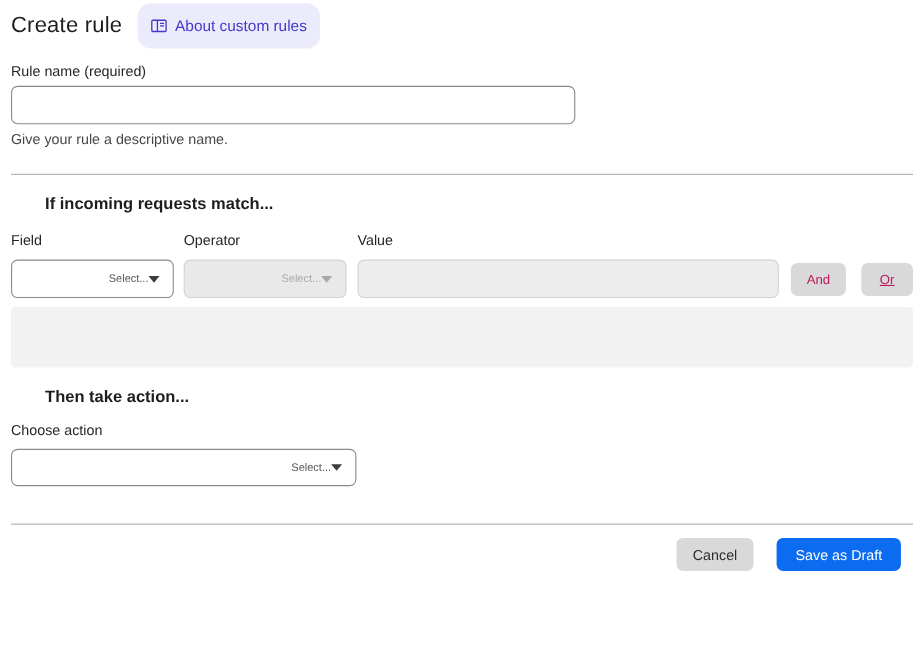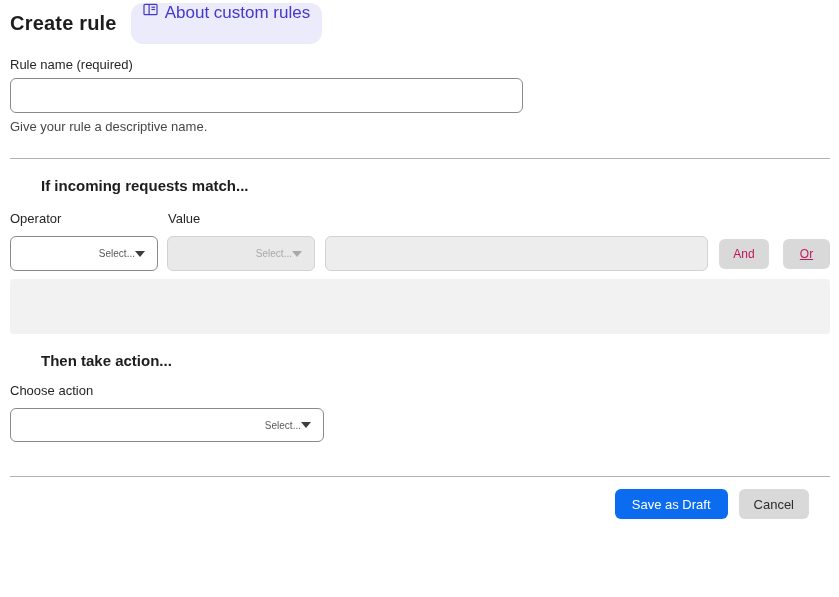--- a/index.html
+++ b/index.html
@@ -18,24 +18,24 @@
     --text-helper:#474747;
     --text-select:#595959;
   }
   *{margin:0;padding:0;box-sizing:border-box;}
   html,body{width:839px;height:597px;background:#fff;overflow:hidden;
     font-family:"Liberation Sans", sans-serif;}
   .page{width:839px;height:597px;padding:10px 9px 0 10px;}
 
   
   .header-row{display:flex;align-items:center;gap:14px;height:26px;}
-  .page-title{font-size:20px;font-weight:700;color:var(--text-dark);letter-spacing:.2px;}
-  .about-badge{display:inline-flex;align-items:flex-start;gap:7px;height:41px;
+  .page-title{font-size:20px;font-weight:400;color:var(--text-dark);letter-spacing:.2px;}
+  .about-badge{display:inline-flex;align-items:center;gap:7px;height:41px;
     padding:0 12px;border-radius:12px;background:var(--badge-bg);
-    color:var(--badge-text);font-size:17px;cursor:pointer;}
+    color:var(--badge-text);font-size:14px;cursor:pointer;}
   .about-badge svg{display:block;}
 
   
   .field-label{font-size:13px;color:var(--text-label);}
   .rule-name-label{margin-top:21px;}
   .text-input{display:block;margin-top:6px;width:513px;height:35px;
     border:1px solid var(--input-border);border-radius:6px;background:#fff;
     font-size:13px;color:var(--text-label);padding:0 10px;outline:none;}
   .helper-text{margin-top:6px;font-size:13px;color:var(--text-helper);}
 
@@ -108,20 +108,21 @@
 
   <div class="field-label rule-name-label">Rule name (required)</div>
   <input class="text-input" type="text" placeholder="" style="">
   <div class="helper-text">Give your rule a descriptive name.</div>
 
   <hr class="divider">
 
   <div class="section-heading">If incoming requests match...</div>
 
   <div class="labels-row">
+    <span class="field-label lbl-field">Field</span>
     <span class="field-label lbl-operator">Operator</span>
     <span class="field-label lbl-value">Value</span>
   </div>
 
   <div class="controls-row">
     <div class="select-box select-enabled field-select">
       <span>Select...</span>
       <span class="caret"></span>
     </div>
     <div class="select-box select-disabled operator-select">
@@ -139,17 +140,17 @@
 
   <div class="field-label choose-label">Choose action</div>
   <div class="select-box select-enabled action-select">
     <span>Select...</span>
     <span class="caret"></span>
   </div>
 
   <hr class="divider footer-divider">
 
   <div class="footer-row">
+    <button class="footer-btn cancel-btn">Cancel</button>
     <button class="footer-btn primary-btn save-draft-btn">Save as Draft</button>
-    <button class="footer-btn cancel-btn">Cancel</button>
   </div>
 
 </div>
 
 </body></html>

